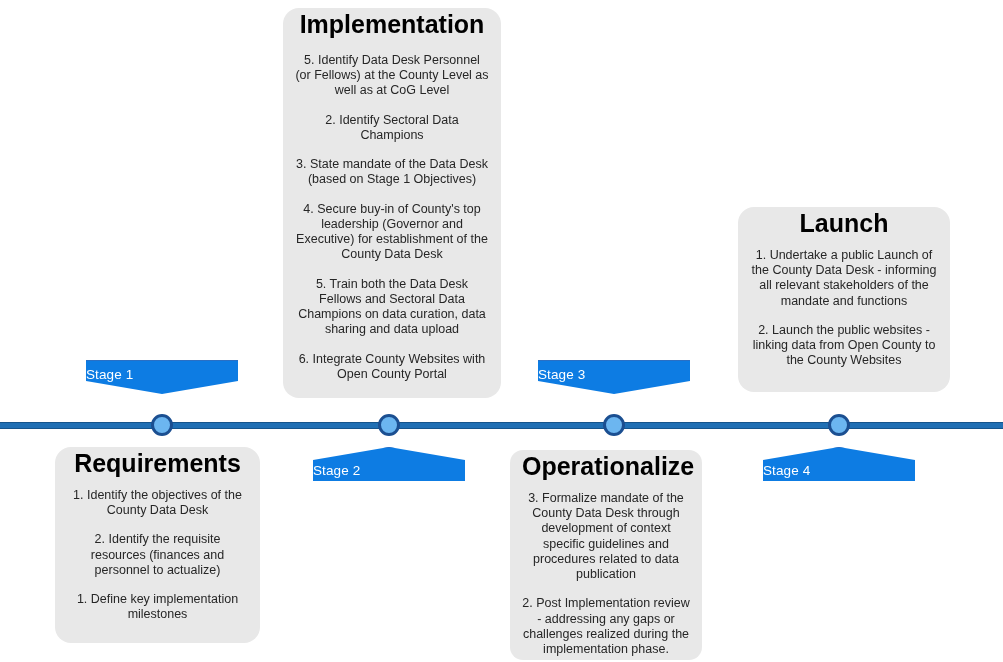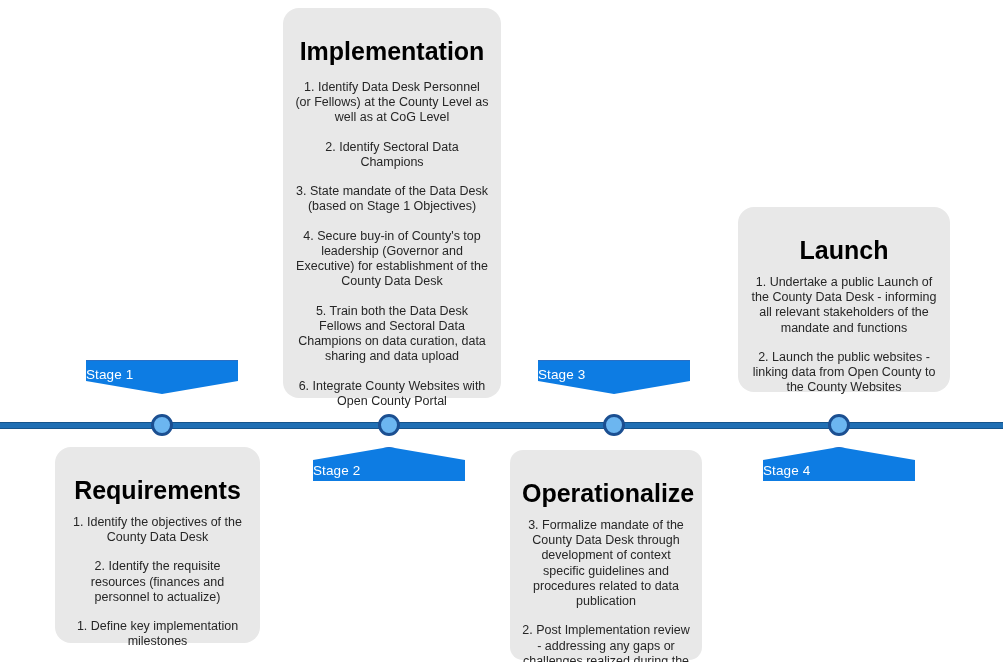--- a/index.html
+++ b/index.html
@@ -73,21 +73,21 @@
   .stage-banner.point-up .stage-label {
     top: 16px;
   }
 
   
   .card {
     position: absolute;
     background: #e8e8e8;
     border-radius: 16px;
     box-sizing: border-box;
-    padding: 27px 12px 12px 12px;
+    padding: 0 12px 12px 12px;
     color: #1a1a1a;
   }
   .card-title {
     display: block;
     text-align: center;
     font-size: 25px;
     font-weight: bold;
     color: #000000;
     line-height: 1.15;
     margin: 2px 0 10px 0;
@@ -143,21 +143,21 @@
   </div>
 
   <div class="node-marker" style="left:151px; top:414px;"></div>
   <div class="node-marker" style="left:378px; top:414px;"></div>
   <div class="node-marker" style="left:603px; top:414px;"></div>
   <div class="node-marker" style="left:828px; top:414px;"></div>
 
   <div class="card" id="card-implementation">
     <span class="card-title">Implementation</span>
     <div class="card-items">
-      <span class="card-item">1. Identify Data Desk Personnel (or Fellows) at the County Level as well as at CoG Level</span>
+      <span class="card-item">5. Identify Data Desk Personnel (or Fellows) at the County Level as well as at CoG Level</span>
       <span class="card-item">2. Identify Sectoral Data Champions</span>
       <span class="card-item">3. State mandate of the Data Desk (based on Stage 1 Objectives)</span>
       <span class="card-item">4. Secure buy-in of County's top leadership (Governor and Executive) for establishment of the County Data Desk</span>
       <span class="card-item">5. Train both the Data Desk Fellows and Sectoral Data Champions on data curation, data sharing and data upload</span>
       <span class="card-item">6. Integrate County Websites with Open County Portal</span>
     </div>
   </div>
 
   <div class="card" id="card-launch">
     <span class="card-title">Launch</span>

